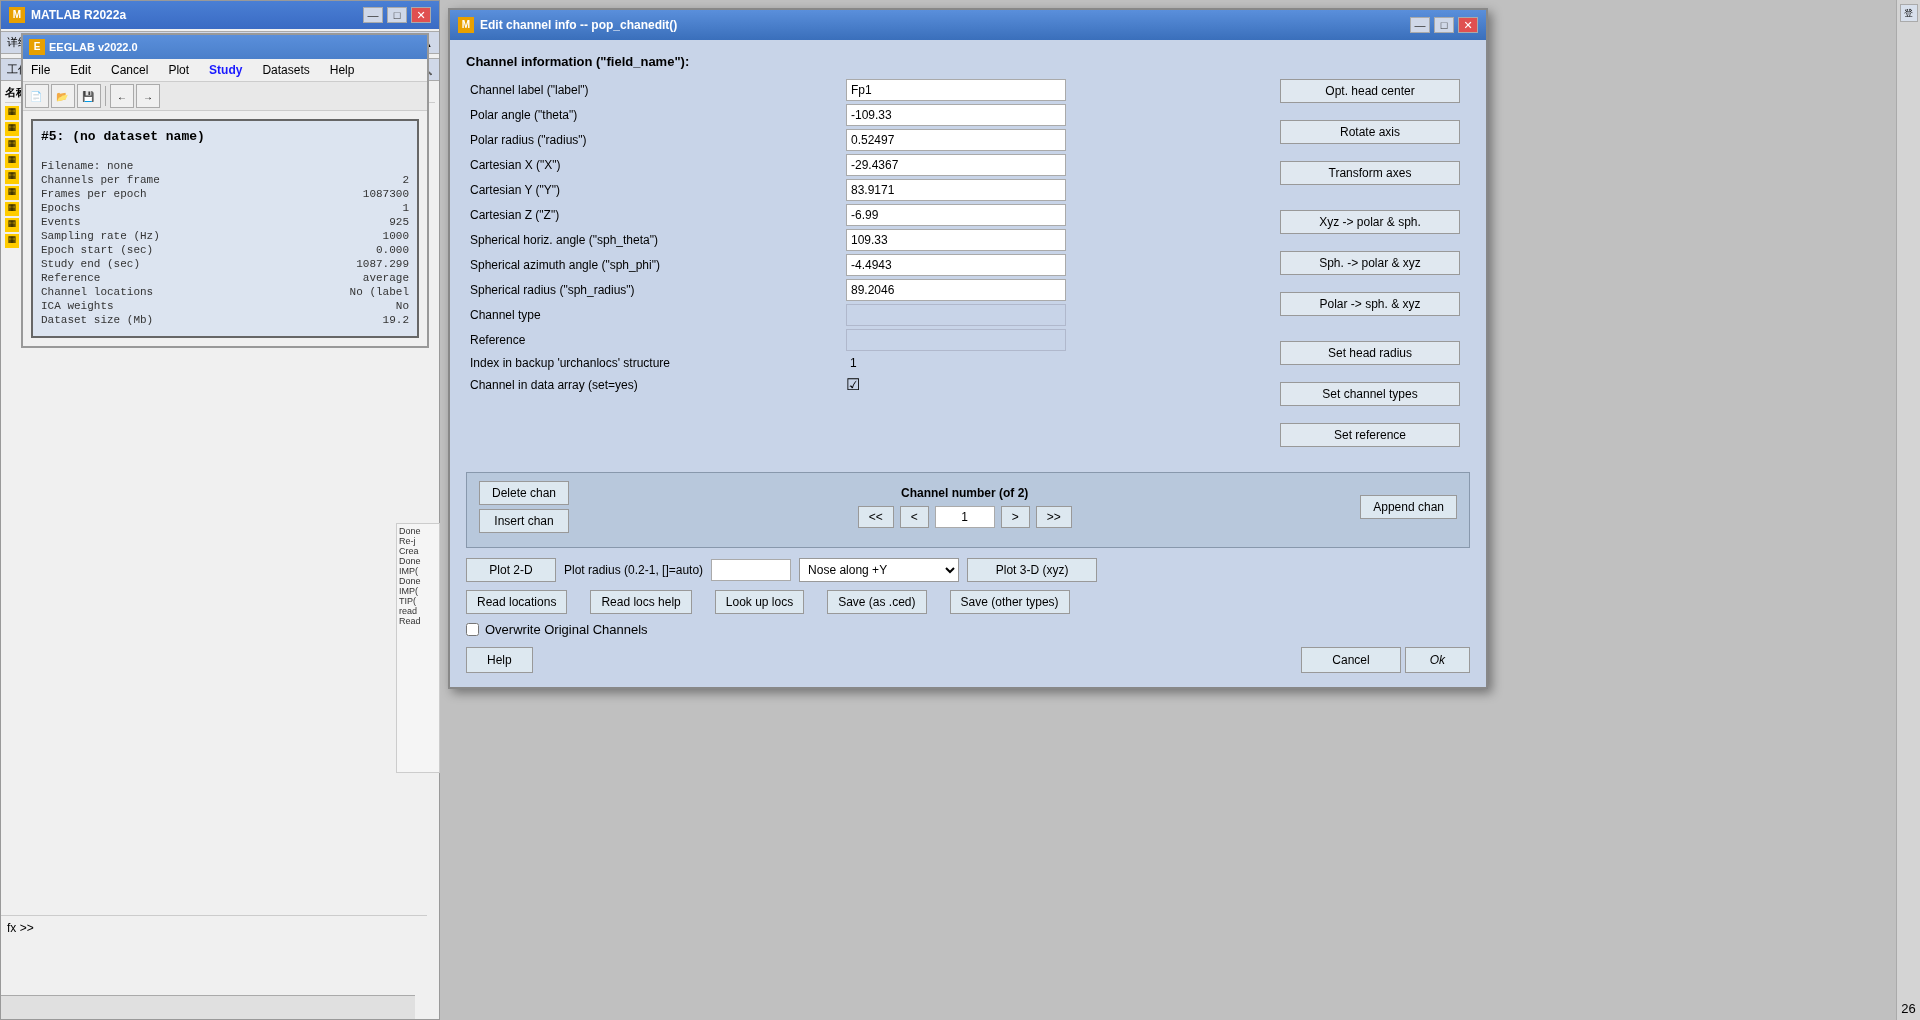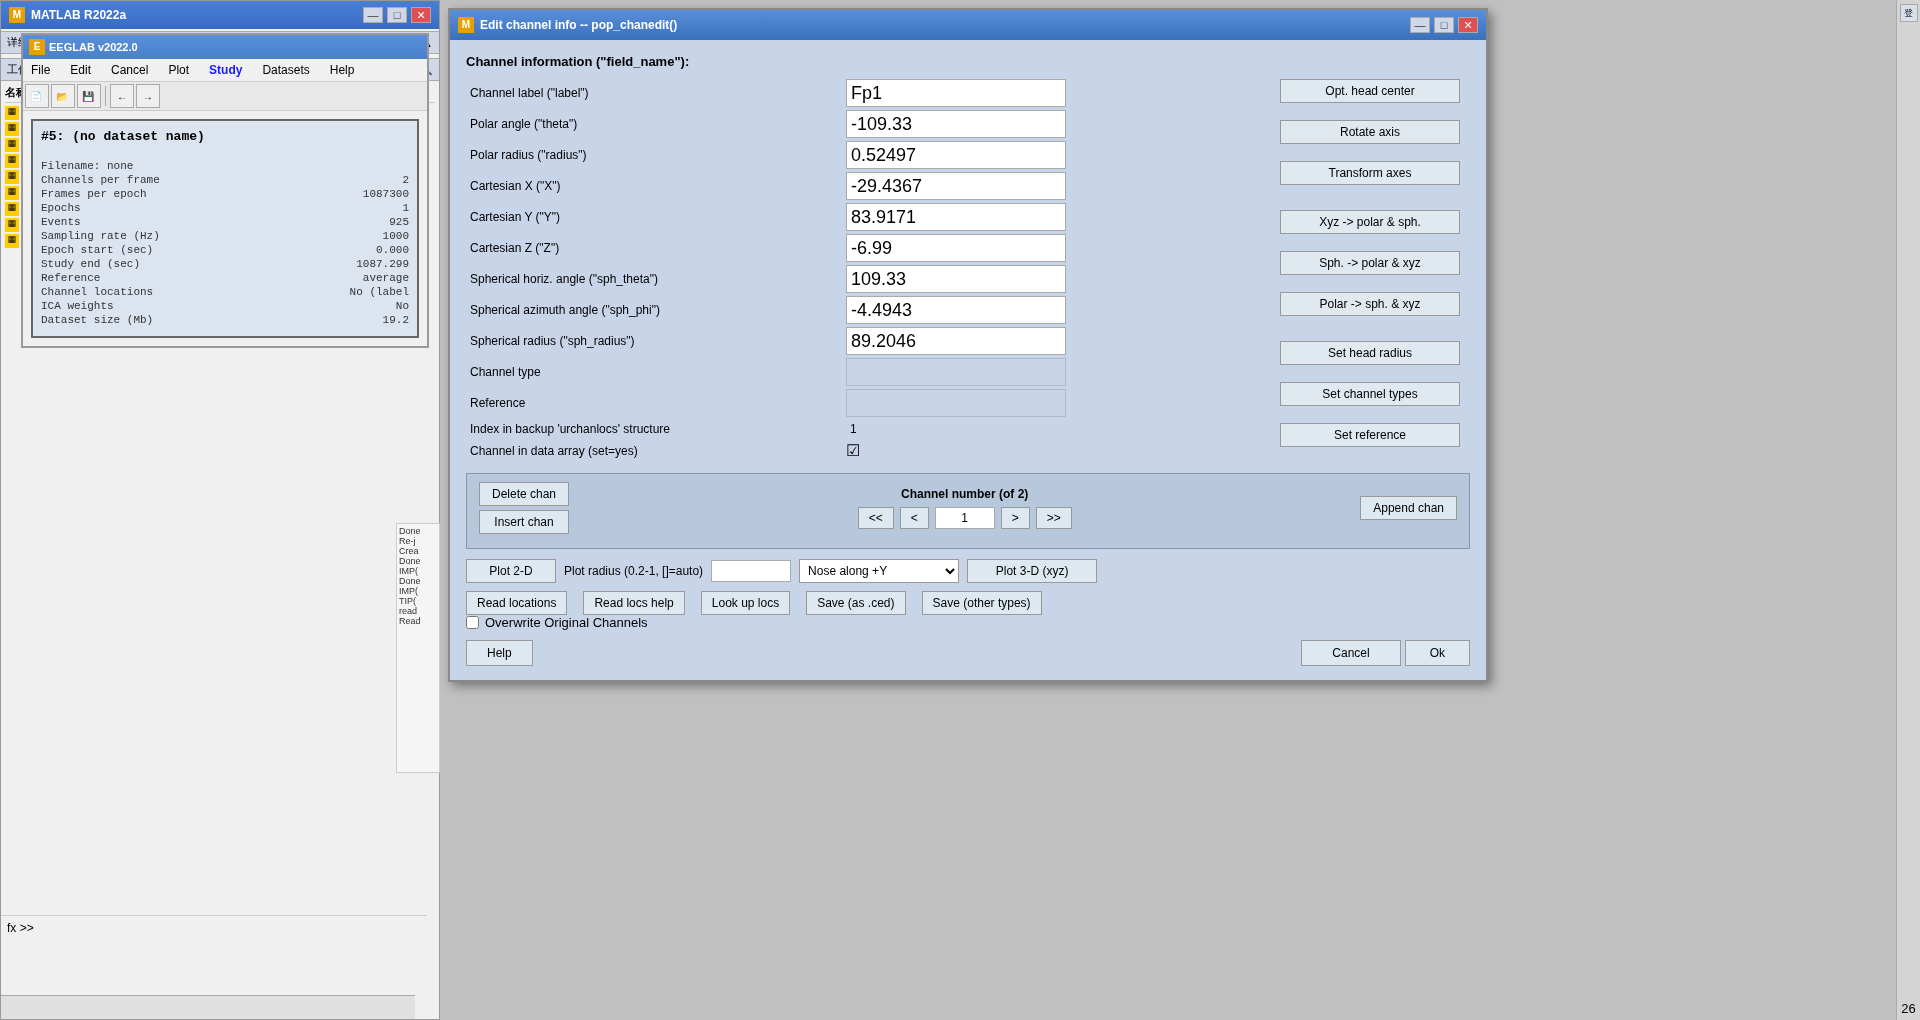--- a/index.html
+++ b/index.html
@@ -247,22 +247,22 @@
 
     .row-value {
       width: 220px;
     }
 
     .row-value input {
       width: 100%;
       border: 1px solid #aaa;
       background: white;
       padding: 2px 4px;
-      font-size: 18px;
-      height: 28px;
+      font-size: 12px;
+      height: 22px;
     }
 
     .row-value.empty-field input {
       background: #c8d4e8;
       border: 1px solid #b0b8cc;
     }
 
     .chan-label {
       font-weight: bold;
       font-size: 12px;
@@ -330,21 +330,22 @@
       font-size: 12px;
       background: white;
       border: 1px solid #999;
       height: 24px;
       width: 160px;
     }
 
     .loc-row {
       display: flex;
       align-items: center;
-      gap: 16px;
+      gap: 23px;
+      margin-bottom: 8px;
       flex-wrap: wrap;
     }
 
     .loc-btn {
       background: #dde8f0;
       border: 1px solid #999;
       padding: 4px 10px;
       cursor: pointer;
       font-size: 12px;
     }
@@ -382,20 +383,21 @@
       cursor: pointer;
       font-size: 12px;
     }
 
     .ok-btn {
       background: #dde8f0;
       border: 1px solid #999;
       padding: 5px 24px;
       cursor: pointer;
       font-size: 12px;
+      font-style: italic;
     }
 
     .log-panel {
       position: absolute;
       top: 523px; left: 396px;
       width: 44px;
       height: 250px;
       background: #f5f5f5;
       border: 1px solid #ccc;
       font-size: 9px;

